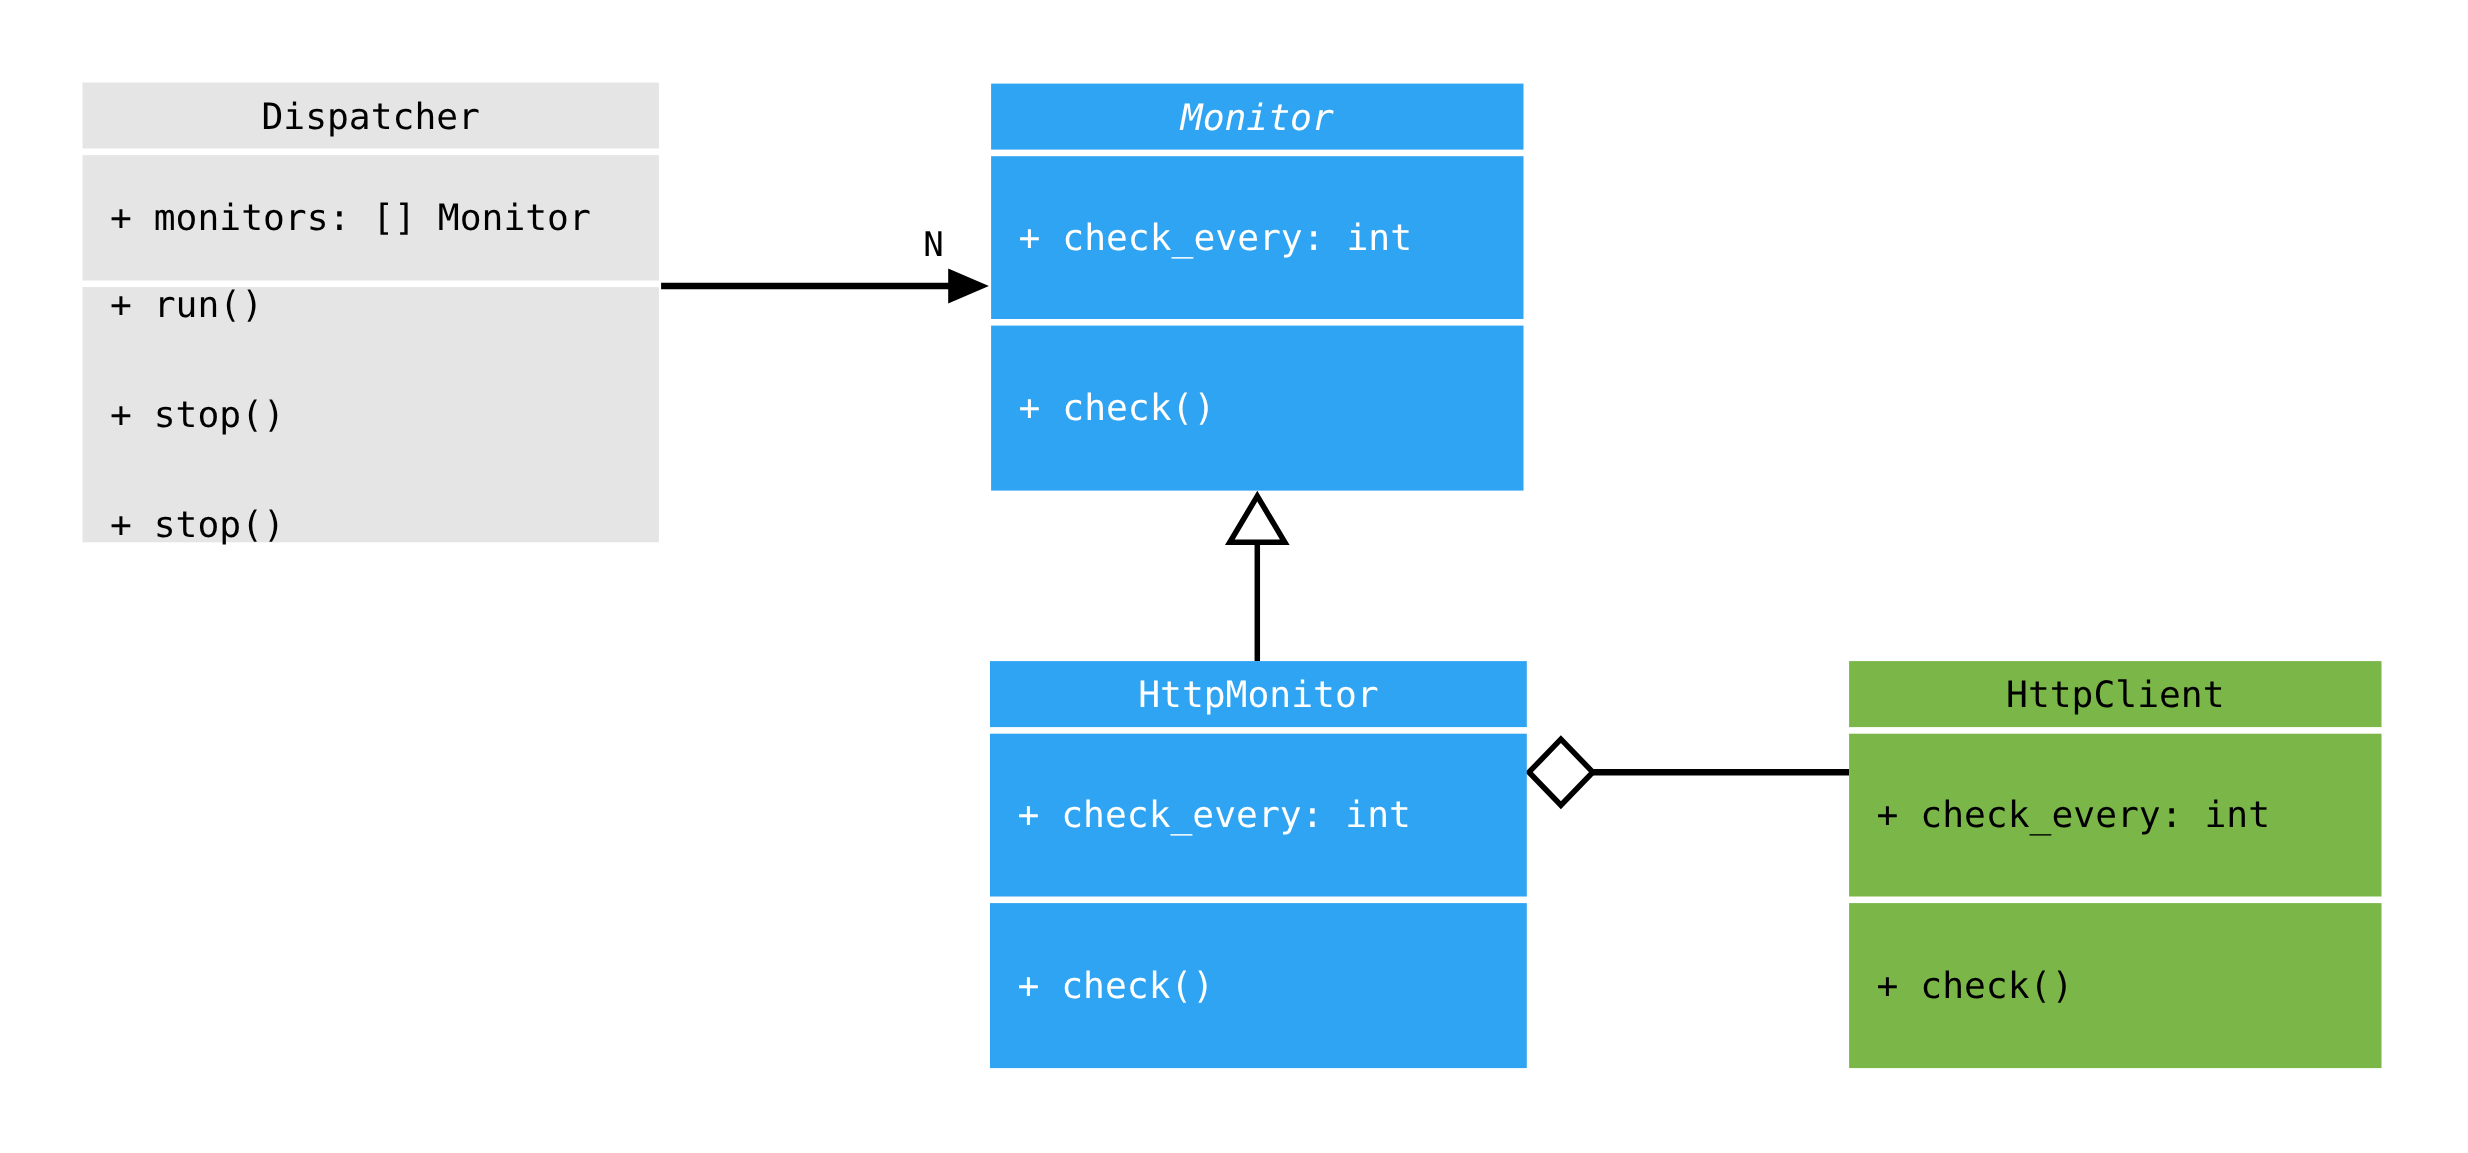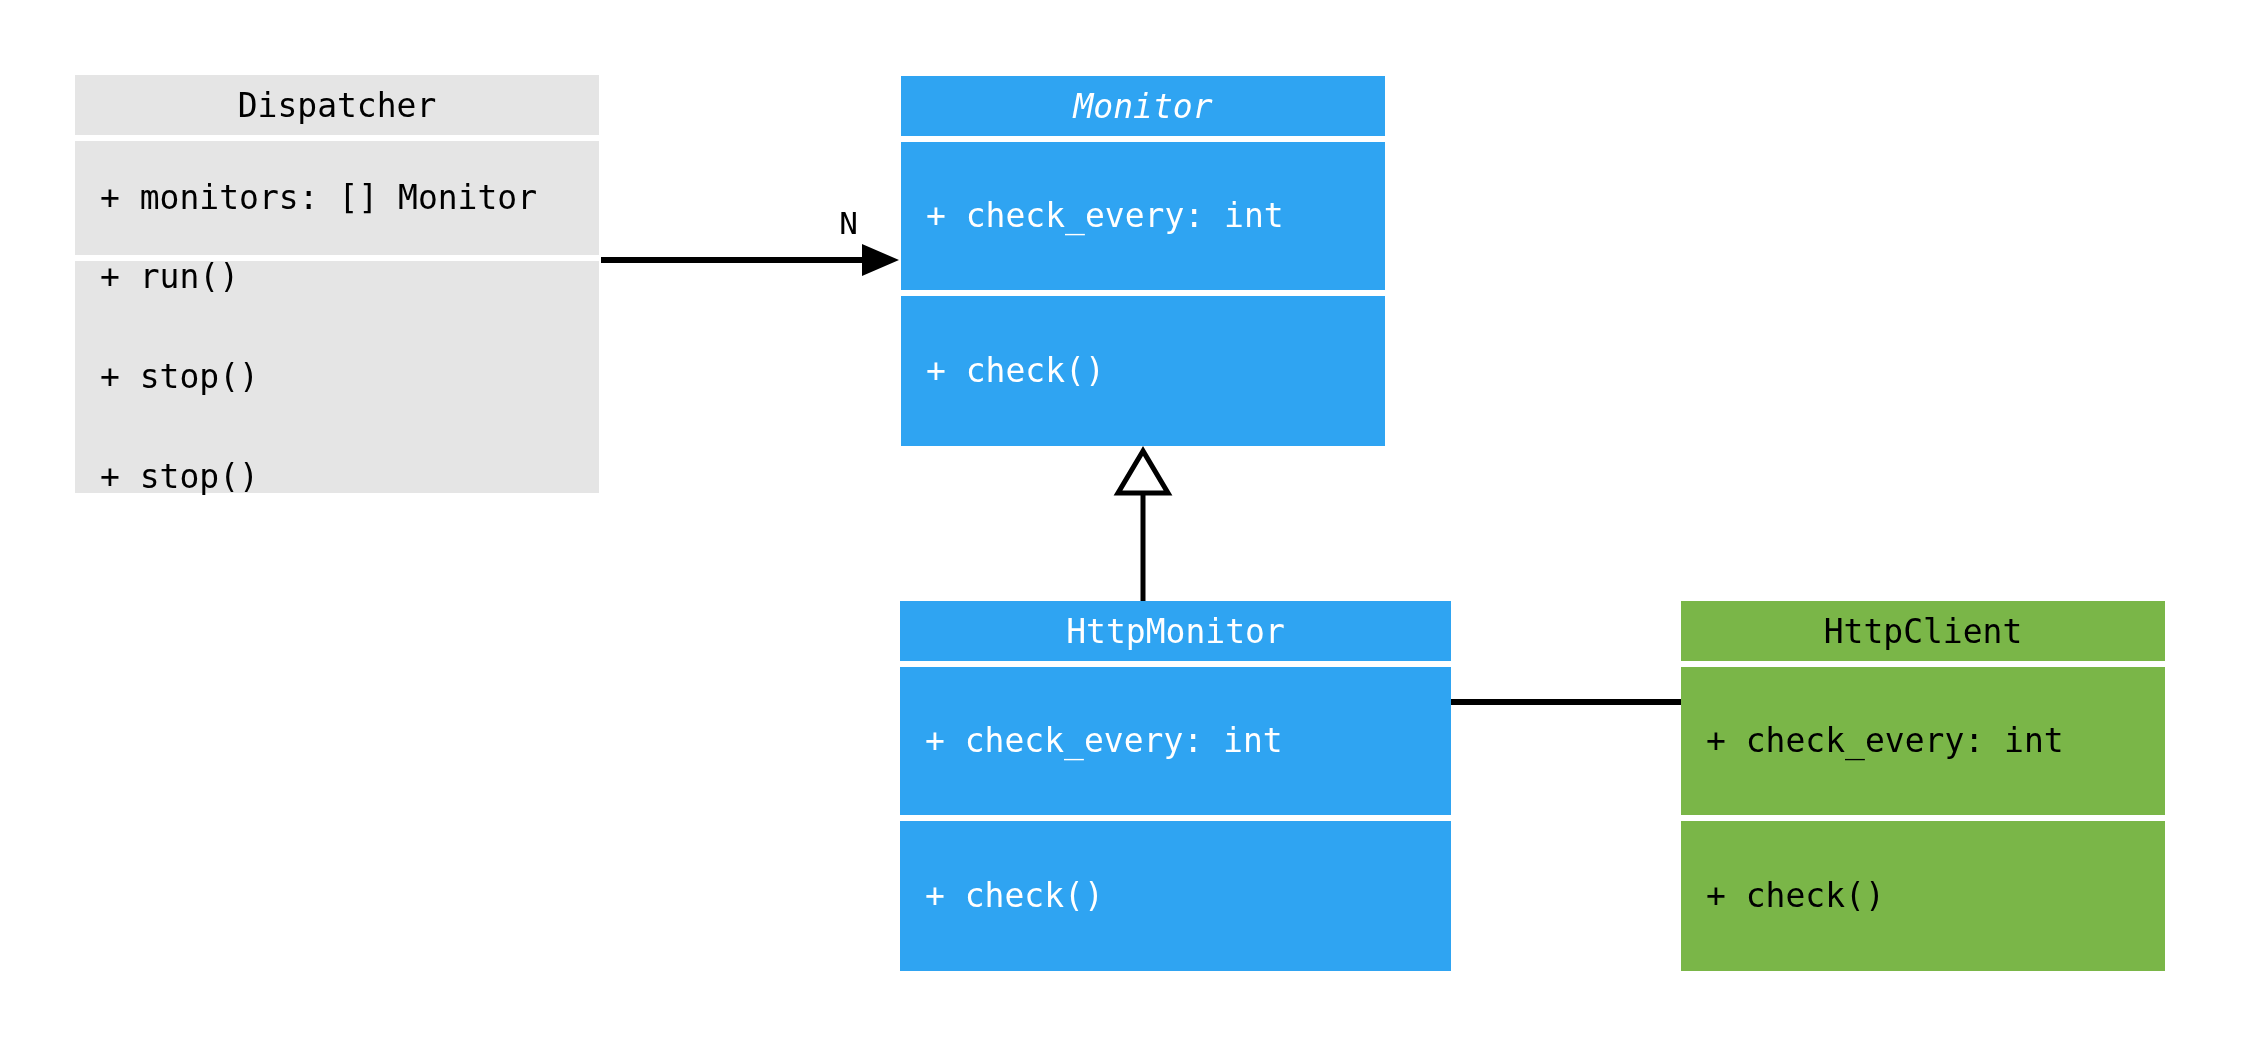--- a/index.html
+++ b/index.html
@@ -101,21 +101,21 @@
       <span class="abstract-name">Monitor</span>
     </div>
     <div class="sec members" style="height:148px;">
       <div class="member-line">+ check_every: int</div>
     </div>
     <div class="sec members" style="height:150px;">
       <div class="member-line">+ check()</div>
     </div>
   </div>
 
-  <div class="uml-class c-blue" style="left:900px; top:601px; width:551px;">
+  <div class="uml-class c-blue" style="left:900px; top:601px; width:488px;">
     <div class="sec title">
       <span>HttpMonitor</span>
     </div>
     <div class="sec members" style="height:148px;">
       <div class="member-line">+ check_every: int</div>
     </div>
     <div class="sec members" style="height:150px;">
       <div class="member-line">+ check()</div>
     </div>
   </div>

